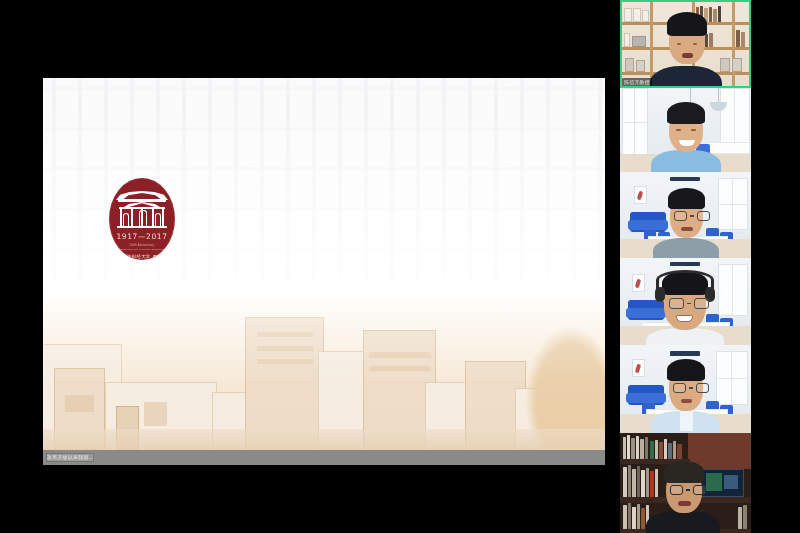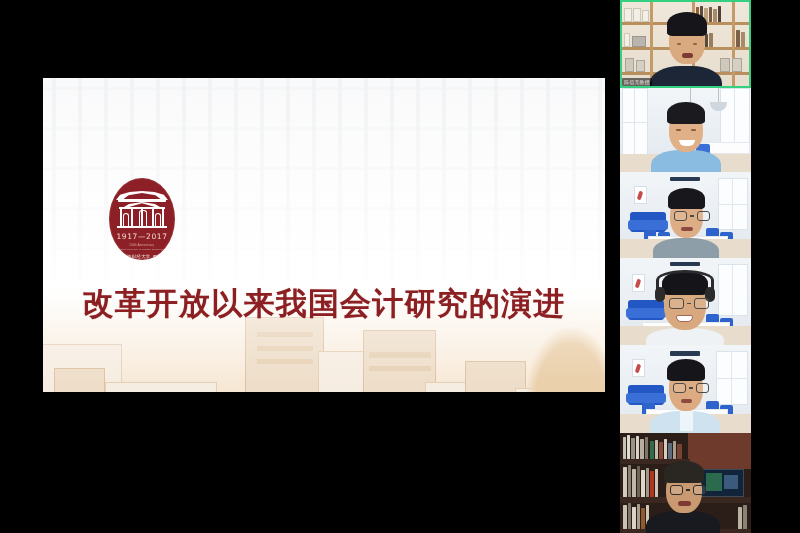--- a/index.html
+++ b/index.html
@@ -7,21 +7,21 @@
     width:800px;height:533px;overflow:hidden;
     font-family:"Liberation Sans","DejaVu Sans",sans-serif;
     position:relative;
   }
 
   
   #stage{position:absolute;inset:0;background:#000;}
 
   
   #share-region{
-    position:absolute;left:0;top:0;width:614px;height:392px;
+    position:absolute;left:0;top:0;width:614px;height:533px;
     background:#000;overflow:hidden;
   }
   #slide{
     position:absolute;left:43px;top:78px;width:562px;height:372px;
     background:#ffffff;overflow:hidden;
   }
   
   #slide-watermark{
     position:absolute;left:0;top:0;width:100%;height:72%;
     background:
@@ -243,21 +243,20 @@
         </div>
         <div class="year">1917—2017</div>
         <div class="sub1">100th Anniversary</div>
         <div class="sub2">Shanghai University of Finance and Economics</div>
         <div class="mark">
           <span class="cn">上海财经大学</span>
           <span class="dot"></span>
         </div>
       </div>
 
-      <div class="slide-text" id="slide-title">改革开放以来我国会计研究的演进</div>
 
 
     </div>
 
     <div id="slide-taskbar">
       <div id="slide-taskbar-item">改革开放以来我国...</div>
     </div>
   </div>
 
   <div id="filmstrip">

